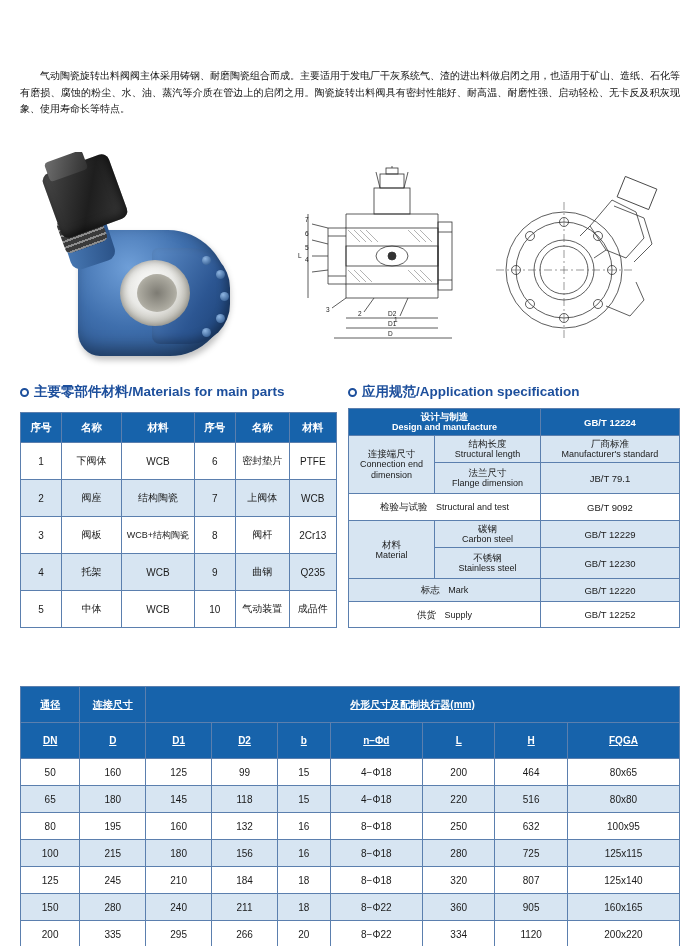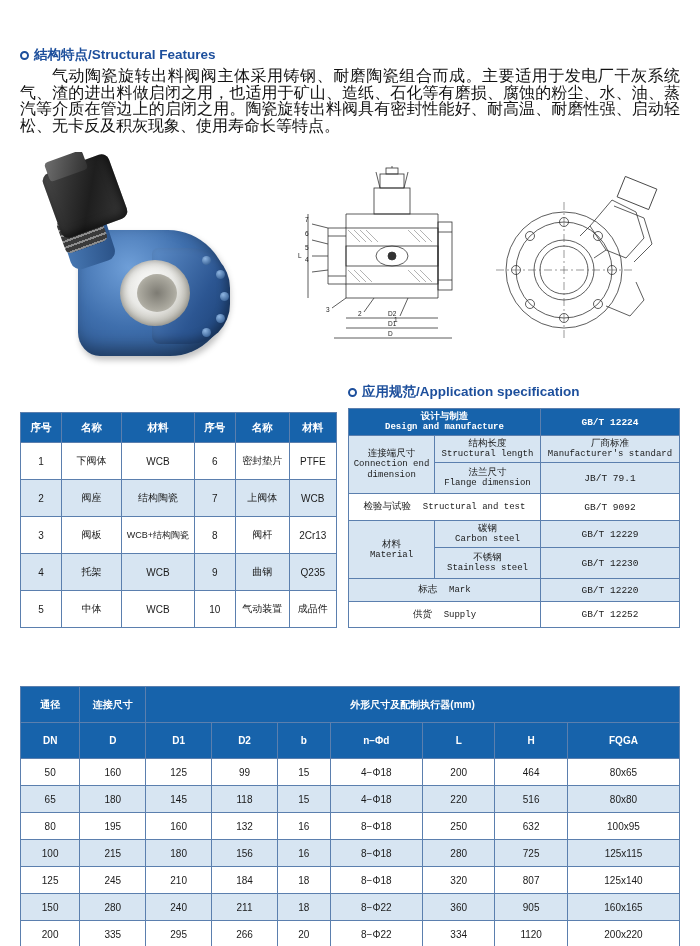--- a/index.html
+++ b/index.html
@@ -22,21 +22,21 @@
   }
   .sec-head .bullet {
     width:9px; height:9px; border-radius:50%;
     border:2px solid #1d4f9c; background:transparent;
     flex:0 0 auto;
   }
   .sec-head .txt { white-space:nowrap; }
 
   
   .intro {
-    font-size:16px; line-height:16.5px; color:#111;
+    font-size:10px; line-height:16.5px; color:#111;
     text-align:justify;
   }
   .intro p { margin:0; text-indent:2em; }
   .intro p + p { margin-top:1px; }
 
   
   table { border-collapse:collapse; width:100%; }
   td, th { border:1px solid #5b7fae; }
 
   .tbl-head {
@@ -47,32 +47,32 @@
     text-align:center; font-size:10px; background:#ffffff;
   }
   .tbl-cell.alt { background:#d7e5f2; }
 
   
   .mat-wrap { position:absolute; left:20px; top:412px; width:317px; }
   .mat-wrap table td { height:37px; }
   .mat-wrap .tbl-head td { height:30px; }
 
   
-  .app-wrap { position:absolute; left:348px; top:408px; width:332px;font-family:Liberation Mono, monospace; }
+  .app-wrap { position:absolute; left:348px; top:408px; width:332px; }
   .app-wrap td { font-size:9.5px; text-align:center; padding:2px 2px; }
   .app-wrap .cn { display:block; font-size:9.5px; line-height:11px; }
   .app-wrap .en { display:block; font-size:9px; line-height:11px; }
   .app-wrap .hd { background:#1763ab; color:#fff; font-weight:bold; }
   .app-wrap .lt { background:#d7e5f2; }
   .app-wrap .wt { background:#ffffff; }
 
   
   .dim-wrap { position:absolute; left:20px; top:686px; width:660px; }
   .dim-wrap td { font-size:10px; text-align:center; }
-  .dim-wrap .hrow td { background:#1763ab; color:#fff; font-weight:bold; height:36px; }
+  .dim-wrap .hrow td { background:#1763ab; color:#fff; font-weight:bold; height:36px;text-decoration:underline; }
   .dim-wrap .brow td { height:27px; }
   .dim-wrap .brow.alt td { background:#d7e5f2; }
 
   
   .imgband {
     position:absolute; left:20px; top:152px; width:660px; height:222px;
   }
   .photo {
     position:absolute; left:0; top:0; width:256px; height:222px;
     overflow:hidden;
@@ -140,24 +140,20 @@
   .intro-box { position:absolute; left:20px; top:68px; width:660px; }
   .mat-head { position:absolute; left:20px; top:383px; }
   .app-head { position:absolute; left:348px; top:383px; }
   .dim-head { position:absolute; left:20px; top:661px; }
 </style>
 </head>
 <body>
 
 <div class="page">
 
-  <div class="sec-head sec1-head">
-    <span class="bullet"></span>
-    <span class="txt">結构特点/Structural Features</span>
-  </div>
 
   <div class="intro intro-box">
     <p>气动陶瓷旋转出料阀阀主体采用铸钢、耐磨陶瓷组合而成。主要适用于发电厂干灰系统气、渣的进出料做启闭之用，也适用于矿山、造纸、石化等有磨损、腐蚀的粉尘、水、油、蒸汽等介质在管边上的启闭之用。陶瓷旋转出料阀具有密封性能好、耐高温、耐磨性强、启动轻松、无卡反及积灰现象、使用寿命长等特点。</p>
   </div>
 
   <div class="imgband">
 
     <div class="photo">
       <div class="v-body"></div>
       <div class="v-flange"></div>
@@ -277,20 +273,24 @@
           <rect x="126" y="16" width="34" height="22" transform="rotate(22 143 27)"></rect>
           <line x1="96" y1="60" x2="86" y2="70"></line>
           <line x1="112" y1="84" x2="100" y2="92"></line>
 
           <path d="M112 140 L136 150 L150 134 L142 116"></path>
         </g>
       </svg>
     </div>
   </div>
 
+  <div class="sec-head mat-head">
+    <span class="bullet"></span>
+    <span class="txt">主要零部件材料/Materials for main parts</span>
+  </div>
 
   <div class="mat-wrap">
     <table>
       <tbody>
           <tr class="tbl-head">
         <td style="width:13%">序号</td>
         <td style="width:19%">名称</td>
         <td style="width:23%">材料</td>
         <td style="width:13%">序号</td>
         <td style="width:17%">名称</td>

